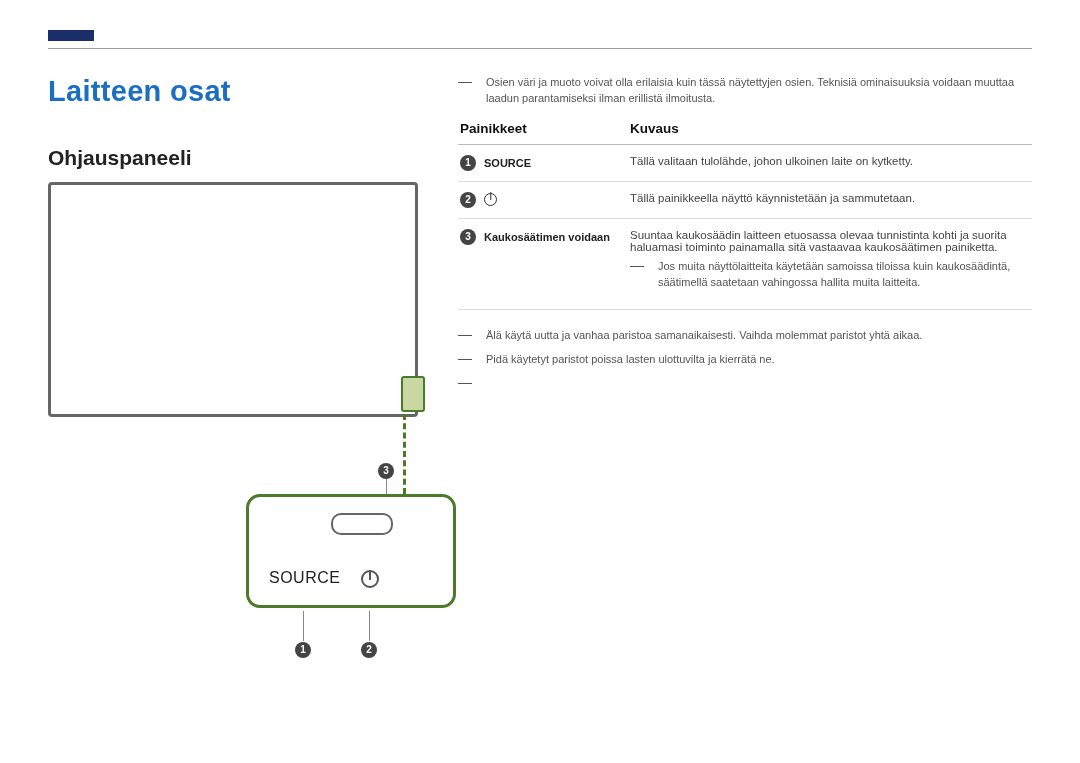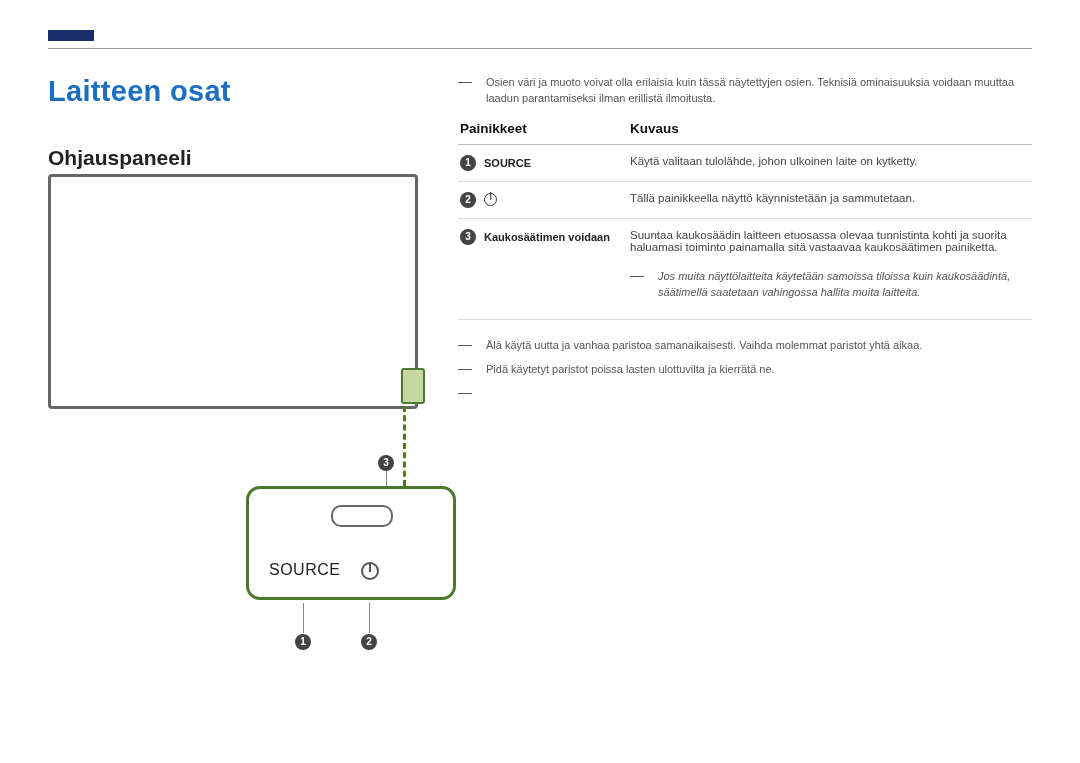--- a/index.html
+++ b/index.html
@@ -4,21 +4,21 @@
 <style>
   * { box-sizing: border-box; margin: 0; padding: 0; }
   html, body { width: 1080px; height: 763px; font-family: Arial, Helvetica, sans-serif; color: #333; background: #fff; }
   .page { padding: 30px 48px 0 48px; position: relative; width: 1080px; }
   .top-accent { width: 46px; height: 11px; background: #1a2f6a; margin-bottom: 7px; }
   .top-rule { border: none; border-top: 1px solid #999; margin-bottom: 26px; }
   .content { display: flex; }
   .left-col { width: 410px; flex-shrink: 0; }
   .right-col { flex: 1; padding-left: 0; }
   .h1 { font-size: 29px; font-weight: 600; color: #1a6fc2; letter-spacing: 0.3px; margin-bottom: 38px; }
-  .h2 { font-size: 21px; font-weight: 600; color: #222; margin-bottom: 4px; }
+  .h2 { font-size: 21px; font-weight: 600; color: #222; margin-bottom: 12px; }
   .figure { position: relative; width: 380px; height: 490px; }
   .screen { position: absolute; left: 0; top: 0; width: 370px; height: 235px; border: 3px solid #666; border-radius: 4px; background: #fff; }
   .sensor { position: absolute; right: 3px; top: 194px; width: 24px; height: 36px; border: 2.5px solid #4a7a2a; border-radius: 3px; background: #c9d8a3; }
   .dash { position: absolute; left: 355px; top: 232px; width: 0; height: 80px; border-left: 3px dashed #4a7a2a; }
   .panel { position: absolute; left: 198px; top: 312px; width: 210px; height: 114px; border: 3px solid #4a7a2a; border-radius: 14px; background: #fff; }
   .win { position: absolute; left: 82px; top: 16px; width: 62px; height: 22px; border: 2.5px solid #666; border-radius: 10px; }
   .plabel { position: absolute; left: 20px; bottom: 18px; font-size: 16px; font-weight: 400; color: #222; letter-spacing: 0.5px; }
   .picon { position: absolute; left: 112px; bottom: 15px; width: 20px; height: 20px; }
   .pline1 { position: absolute; left: 255px; top: 429px; width: 0; height: 30px; border-left: 1.5px solid #888; }
   .pline2 { position: absolute; left: 321px; top: 429px; width: 0; height: 30px; border-left: 1.5px solid #888; }
@@ -30,21 +30,21 @@
   table.btns { width: 100%; border-collapse: collapse; font-size: 11.5px; margin-top: 8px; margin-bottom: 18px; }
   table.btns th { text-align: left; font-weight: 700; font-size: 13.5px; color: #111; padding: 6px 8px 8px 2px; border-bottom: 1px solid #bbb; }
   table.btns td { padding: 10px 8px 10px 2px; border-bottom: 1px solid #ddd; vertical-align: top; color: #444; }
   .bcell { display: flex; align-items: center; gap: 8px; font-weight: 700; font-size: 11px; color: #222; }
   .bcell .num { flex-shrink: 0; }
   .pwr-sm { width: 13px; height: 13px; border: 1.5px solid #333; border-radius: 50%; position: relative; display: inline-block; }
   .pwr-sm::after { content: ""; position: absolute; left: 50%; top: -2px; width: 1.5px; height: 8px; background: #333; transform: translateX(-50%); }
   .pwr-lg { width: 18px; height: 18px; border: 2px solid #555; border-radius: 50%; position: relative; display: inline-block; }
   .pwr-lg::after { content: ""; position: absolute; left: 50%; top: -2px; width: 2px; height: 10px; background: #555; transform: translateX(-50%); }
   .body-text { font-size: 11.5px; color: #444; line-height: 1.5; margin-bottom: 14px; }
-  .inner-note { margin-top: 16px; font-style: italic; }
+  .inner-note { margin-top: 6px; }
 </style>
 </head>
 <body>
 
 <div class="page">
   <div class="top-accent"></div>
   <hr class="top-rule">
 
   <div class="content">
 
@@ -87,21 +87,21 @@
           </tr>
         </thead>
         <tbody>
           <tr>
             <td>
               <div class="bcell">
                 <span class="num">1</span>
                 <span>SOURCE</span>
               </div>
             </td>
-            <td>Käytä valitaan tulolähde, johon ulkoinen laite on kytketty.</td>
+            <td>Tällä valitaan tulolähde, johon ulkoinen laite on kytketty.</td>
           </tr>
           <tr>
             <td>
               <div class="bcell">
                 <span class="num">2</span>
                 <span class="pwr-sm"></span>
               </div>
             </td>
             <td>Tällä painikkeella näyttö käynnistetään ja sammutetaan.</td>
           </tr>

